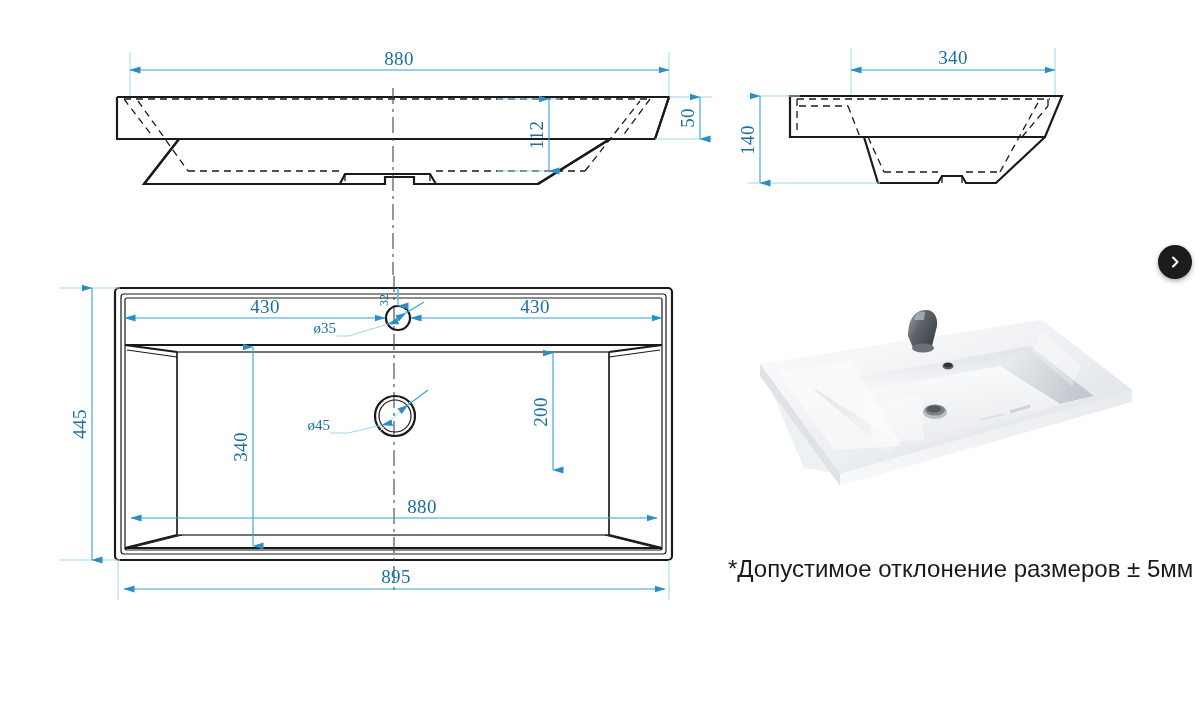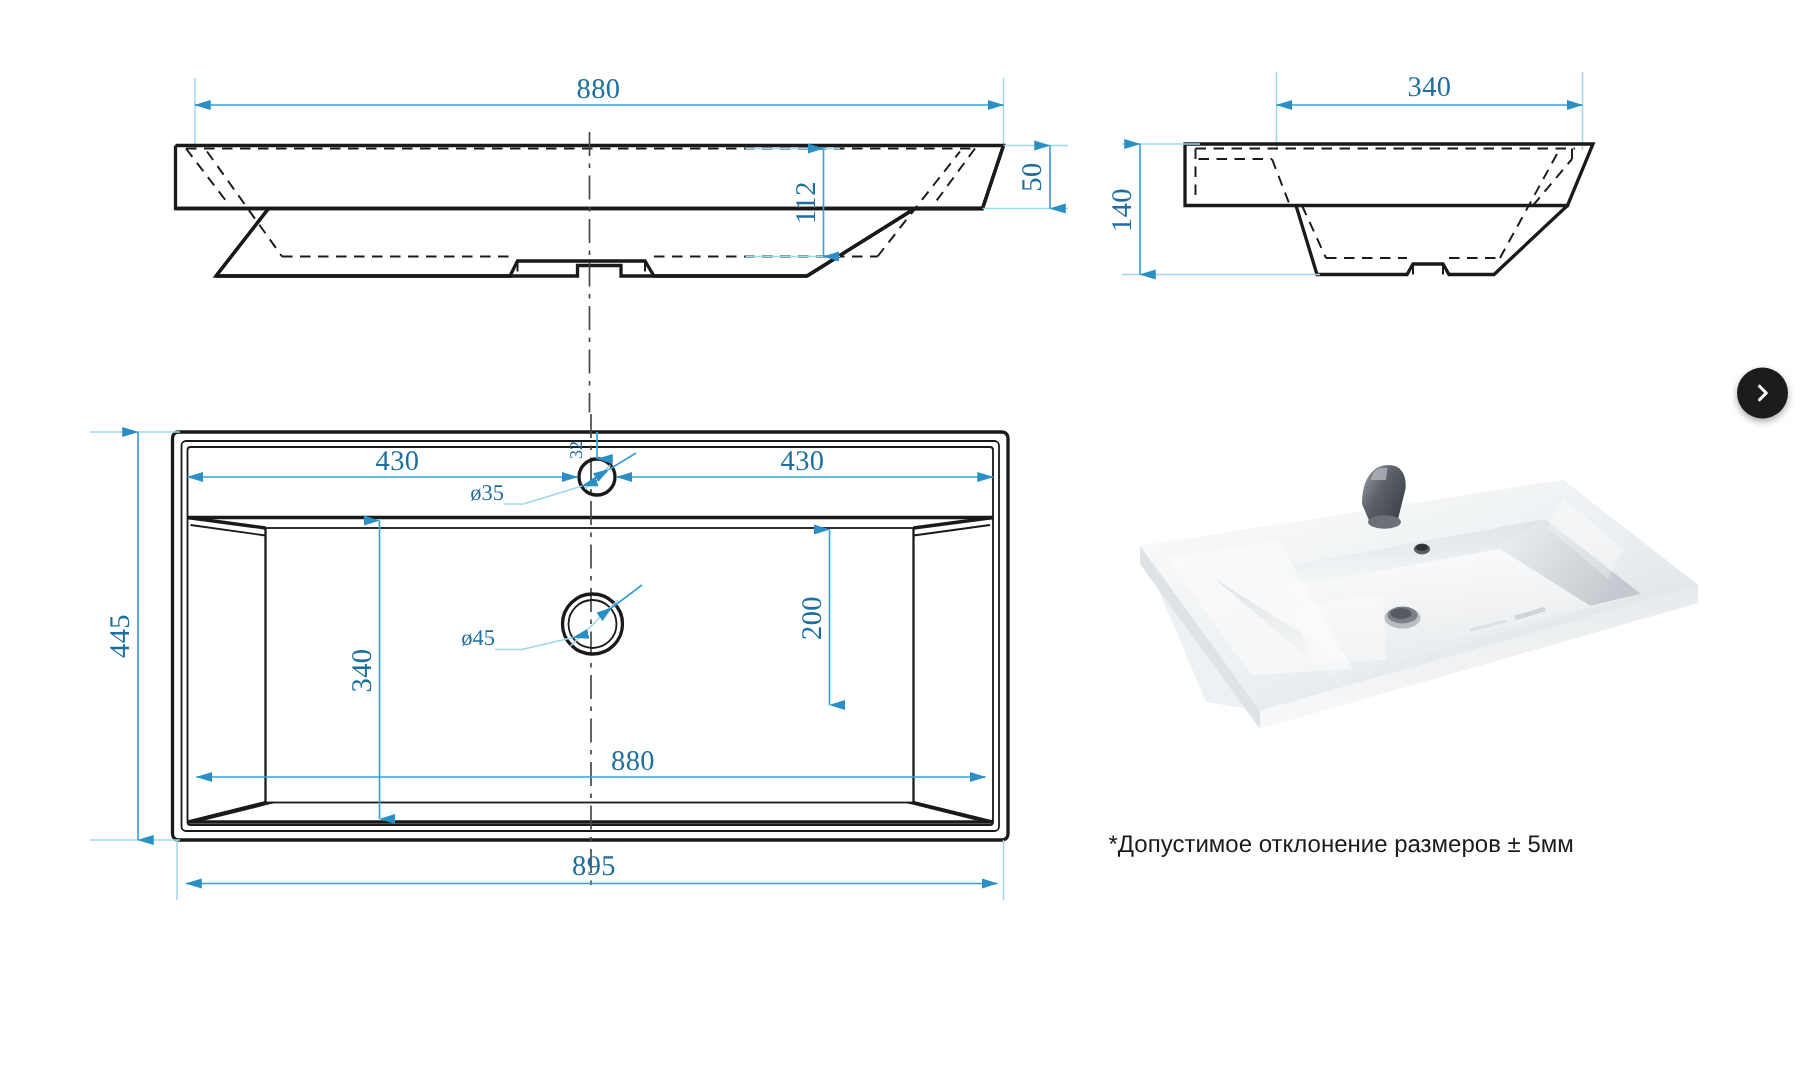--- a/index.html
+++ b/index.html
@@ -95,24 +95,23 @@
     top: 300px;
     width: 390px;
     height: 185px;
   }
   
   #caption {
     position: absolute;
     left: 728px;
     top: 555px;
     font-family: "Liberation Sans", sans-serif;
-    font-size: 16px;
+    font-size: 24px;
     color: #1a1a1a;
     white-space: nowrap;
-    margin-left: 11px;
   }
   
   #next-btn {
     position: absolute;
     left: 1158px;
     top: 245px;
     width: 34px;
     height: 34px;
     border-radius: 50%;
     background: #1c1c1c;

